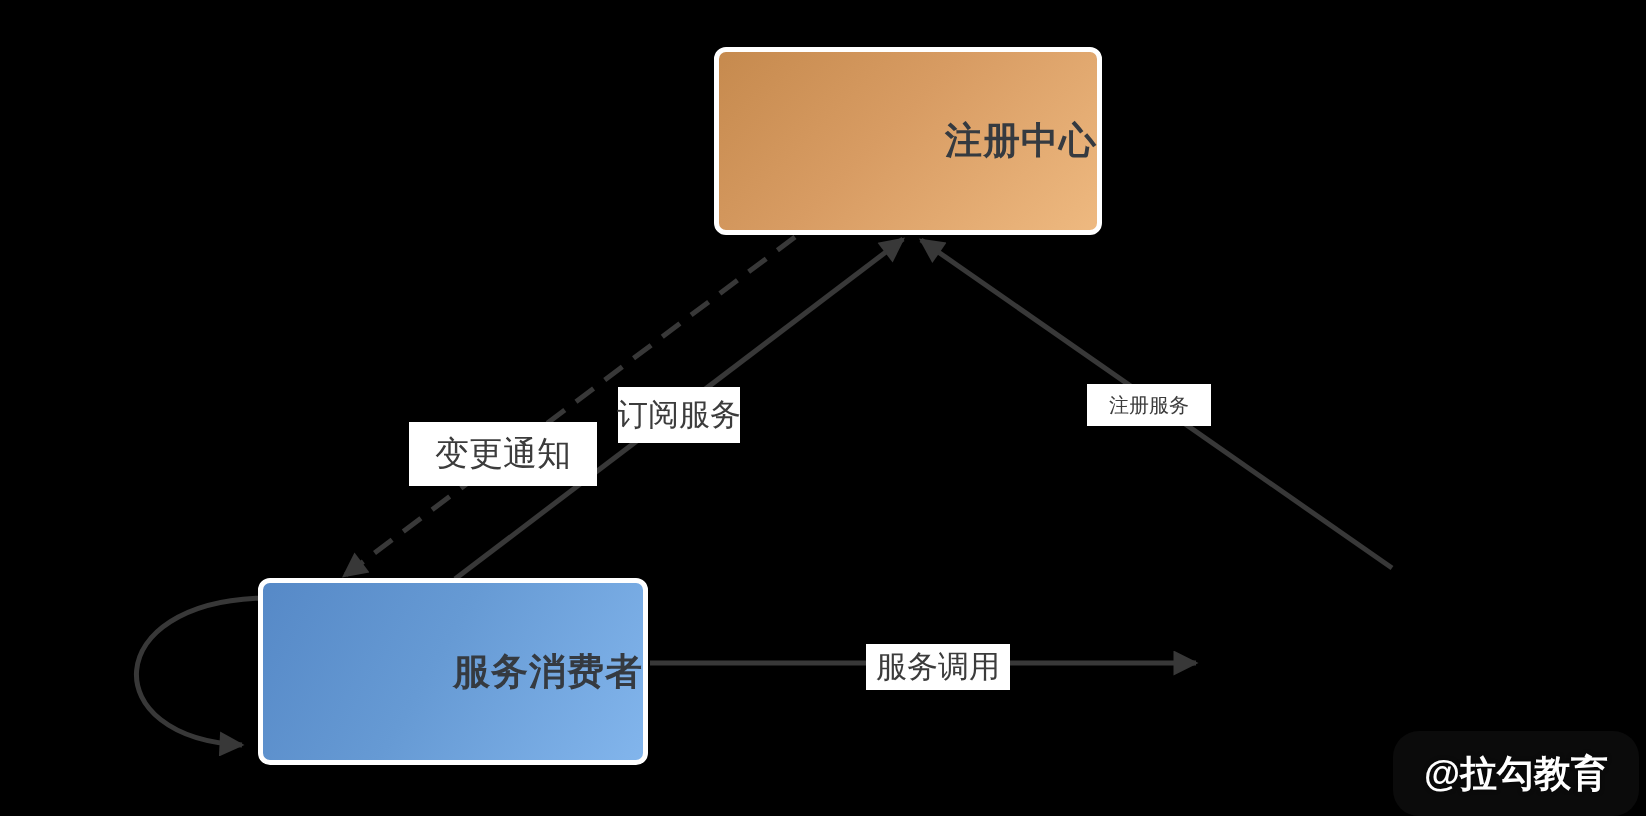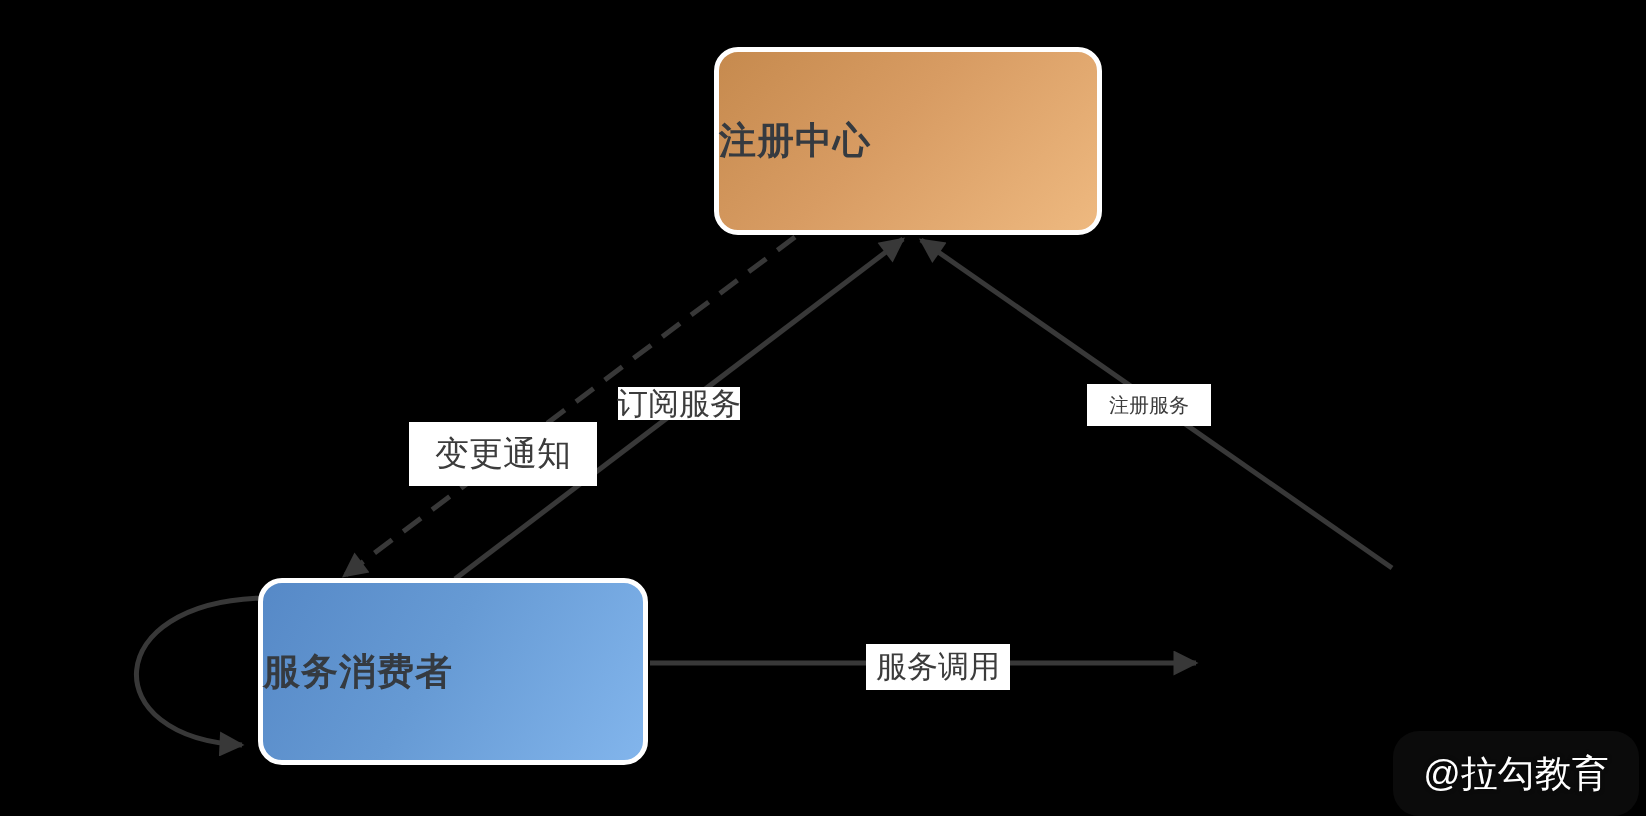--- a/index.html
+++ b/index.html
@@ -18,24 +18,24 @@
   svg.edge-layer {
     position: absolute;
     left: 0;
     top: 0;
     z-index: 1;
   }
   .node {
     position: absolute;
     box-sizing: border-box;
     border: 5px solid #ffffff;
-    border-radius: 24px;
+    border-radius: 12px;
     display: flex;
     align-items: center;
-    justify-content: flex-start;
+    justify-content: flex-end;
     z-index: 2;
   }
   .node span {
     font-size: 37px;
     font-weight: 700;
     color: #353a40;
     letter-spacing: 1px;
   }
   .node-registry {
     left: 714px; top: 47px; width: 388px; height: 188px;
@@ -53,39 +53,39 @@
     position: absolute;
     background: #ffffff;
     color: #3c3c3c;
     display: flex;
     align-items: center;
     justify-content: center;
     z-index: 3;
     white-space: nowrap;
   }
   .lbl-change   { left: 409px;  top: 422px; width: 188px; height: 64px; font-size: 34px; }
-  .lbl-subscribe{ left: 618px;  top: 387px; width: 122px; height: 33px; font-size: 31px; }
+  .lbl-subscribe{ left: 618px;  top: 387px; width: 122px; height: 56px; font-size: 31px; }
   .lbl-register { left: 1087px; top: 384px; width: 124px; height: 42px; font-size: 20px; }
   .lbl-invoke   { left: 866px;  top: 644px; width: 144px; height: 46px; font-size: 31px; }
   .lbl-cache    { left: 28px;   top: 656px; width: 218px; height: 42px; font-size: 30px; }
   .watermark {
     position: absolute;
     left: 1393px; top: 731px;
     width: 246px; height: 85px;
     background: rgba(22, 22, 22, 0.5);
     border-radius: 26px;
     display: flex;
     align-items: center;
     justify-content: center;
     z-index: 4;
   }
   .watermark span {
     color: #ffffff;
     font-size: 37px;
-    font-weight: 400;
+    font-weight: 700;
     text-shadow: 0 0 4px rgba(0,0,0,0.6);
   }
 </style>
 </head>
 <body>
 
 <div class="canvas">
 
   <svg class="edge-layer" width="1646" height="816" viewBox="0 0 1646 816">
     <defs>

